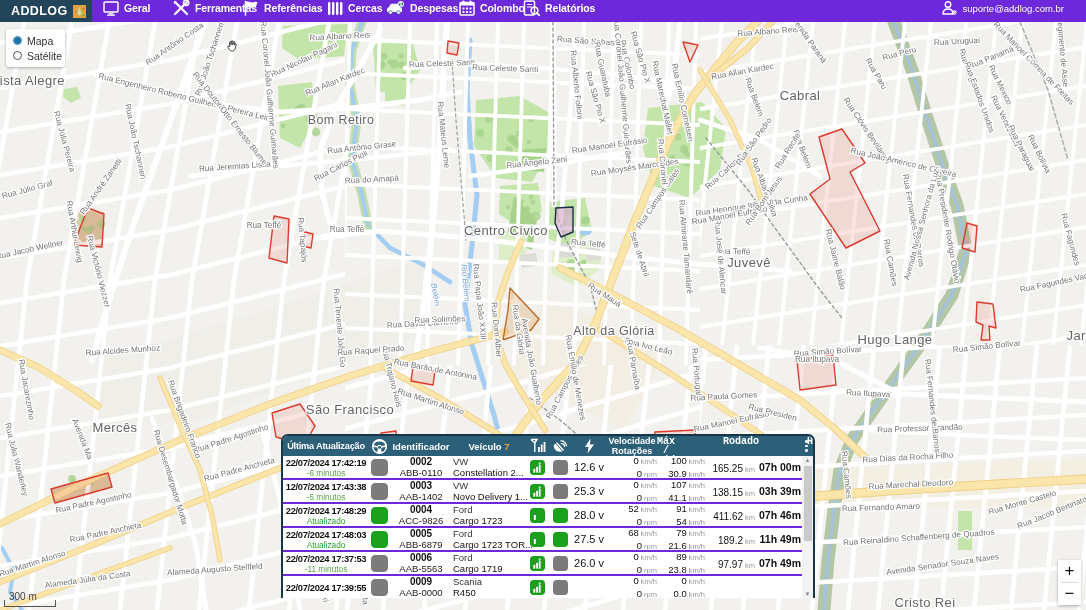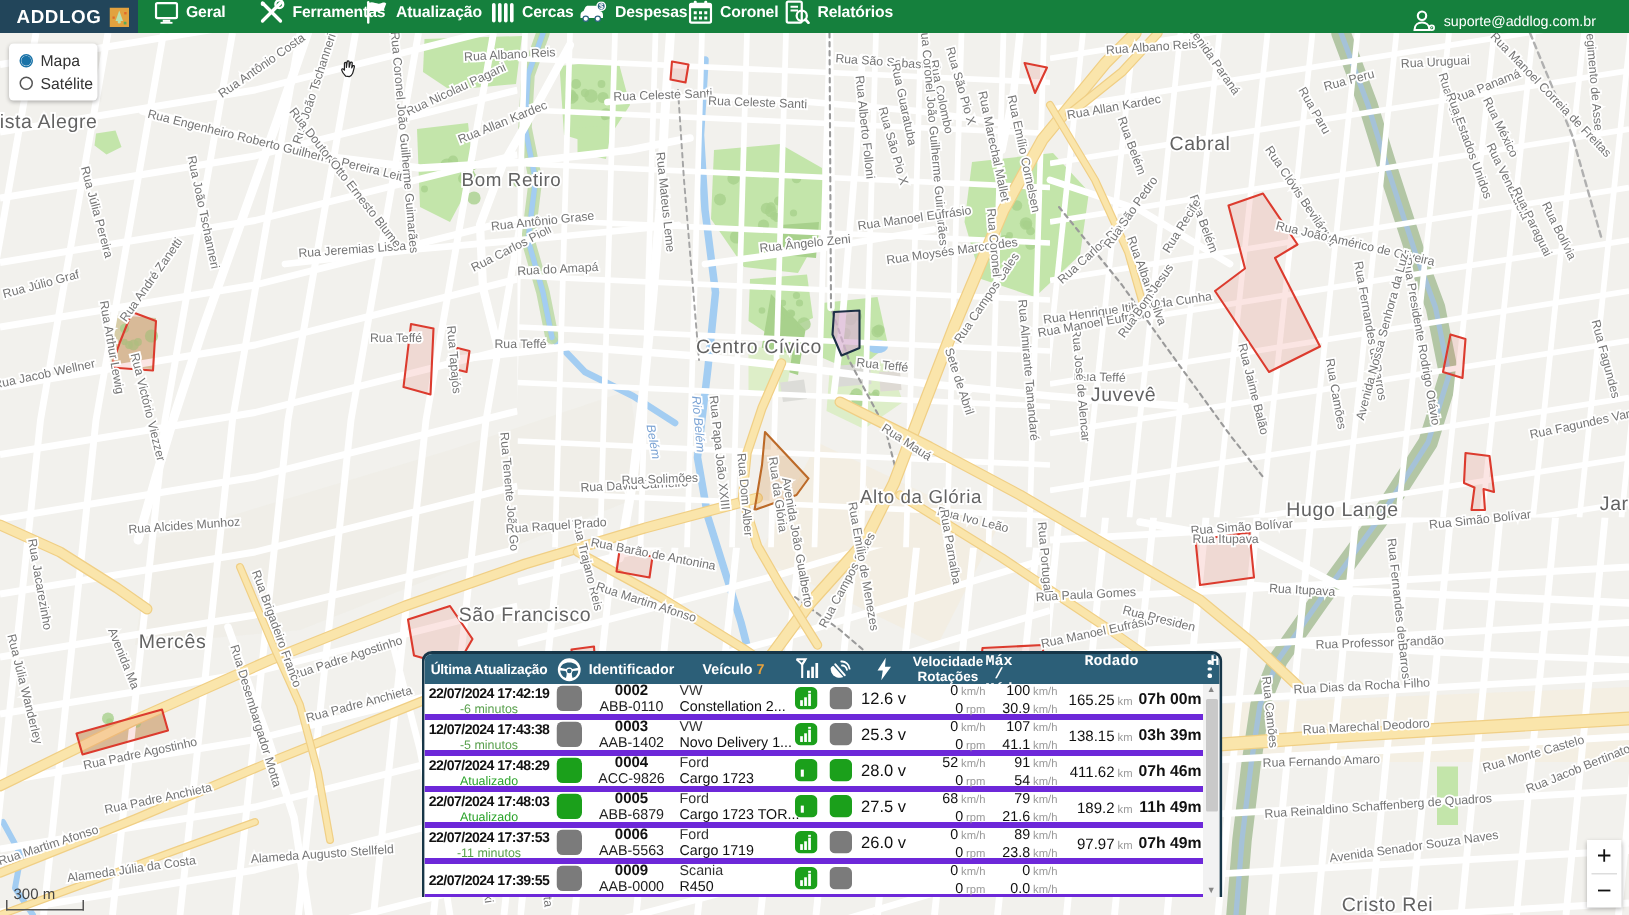--- a/index.html
+++ b/index.html
@@ -1,17 +1,17 @@
 <!DOCTYPE html>
 <html><head><meta charset="utf-8"><title>ADDLOG</title>
 <style>
 * { margin:0; padding:0; box-sizing:border-box; }
 html,body { width:1086px; height:610px; overflow:hidden; font-family:"Liberation Sans", sans-serif; }
 #app { position:relative; width:1086px; height:610px; background:#f2f0ec; }
-header { position:absolute; top:0; left:0; width:1086px; height:22px; background:#15803d; display:flex; align-items:flex-end; z-index:30; }
+header { position:absolute; top:0; left:0; width:1086px; height:22px; background:#6d28d9; display:flex; align-items:flex-start; z-index:30; }
 .logo { width:92px; height:22px; background:#22455a; display:flex; align-items:center; padding-left:11px; }
 .logot { color:#fff; font-weight:bold; font-size:12.5px; letter-spacing:0.4px; }
 nav { position:absolute; left:0; top:0; height:22px; width:700px; }
 .mi { position:absolute; top:0; height:16px; display:flex; align-items:center; color:#fff; font-size:10.5px; font-weight:bold; letter-spacing:-0.1px; white-space:nowrap; }
 .mi svg { margin-right:5px; }
 .acct { margin-left:auto; display:flex; align-items:center; color:#fff; font-size:9.5px; padding-right:22px; }
 .acct svg { margin-right:4px; }
 #map { position:absolute; top:22px; left:0; width:1086px; height:588px; }
 #maptype { position:absolute; left:6px; top:7px; width:59px; height:38px; background:#fff; border-radius:3px; box-shadow:0 1px 3px rgba(0,0,0,0.3); padding:4px 0 0 7px; z-index:20; }
 .rb { display:flex; align-items:center; font-size:10.5px; color:#333; height:15px; }
@@ -45,21 +45,21 @@
 .thead .c8.two { display:block; text-align:center; font-size:9px; line-height:9.5px; padding-top:0; }
 .acum { width:148px; text-align:center; font-size:10px; line-height:9.5px;font-family:Liberation Mono, monospace; }
 .acum2 { display:flex;gap:48px; }
 .a9 { width:46px; }
 .a10 { width:50px; }
 .a11 { width:54px; }
 .dots { position:absolute; right:5px; top:4px; width:3px; }
 .dots i { display:block; width:2.5px; height:2.5px; border-radius:50%; background:#fff; margin-bottom:2px; }
 .orange { color:#e8a33d; font-weight:bold; }
 .tbody { position:absolute; top:20px; left:0; width:522px; }
-.tr { display:flex; align-items:center; height:24px; border-bottom:4px solid #6d28d9; background:#fff; }
+.tr { display:flex; align-items:center; height:24px; border-bottom:2px solid #6d28d9; background:#fff; }
 .date { font-weight:bold; font-size:9.4px; color:#111; letter-spacing:-0.35px; }
 .sub { font-size:8.3px; margin-top:0px; }
 .sub.m { color:#59a04d; }
 .sub.a { color:#2aa32a; }
 .c1 { text-align:center; }
 .idn { font-weight:bold; font-size:10px; color:#111; }
 .plate { font-size:9.5px; color:#222; }
 .c3 { text-align:center; }
 .c4 .mk { font-size:9.5px; color:#333; }
 .c4 .md { font-size:9.5px; color:#111; white-space:nowrap; }
@@ -598,21 +598,21 @@
             <circle cx="14.2" cy="2.8" r="2.6" fill="none" stroke="#fff" stroke-width="1.6"></circle>
             <circle cx="3.2" cy="2.6" r="1.4" fill="#fff"></circle>
           </svg>
           <span>Ferramentas</span>
         </div>
         <div class="mi" style="left:243px">
           <svg width="16" height="16" viewBox="0 0 16 16">
             <path d="M2.5 1.5 L2.5 15" stroke="#fff" stroke-width="1.6" stroke-linecap="round"></path>
             <path d="M3 2 C6 0.5 8 3.5 11.5 2 C13 1.4 14 1.8 14.5 2.4 L12.5 7.5 C11 6.5 9.5 8.5 6 7.5 C4.5 7.1 3.5 7.6 3 8 Z" fill="#fff"></path>
           </svg>
-          <span>Atualização</span>
+          <span>Referências</span>
         </div>
         <div class="mi" style="left:327px">
           <svg width="16" height="15" viewBox="0 0 16 15">
             <g fill="#fff">
               <rect x="1" y="1" width="2.4" height="13" rx="1.2"></rect>
               <rect x="5" y="1" width="2.4" height="13" rx="1.2"></rect>
               <rect x="9" y="1" width="2.4" height="13" rx="1.2"></rect>
               <rect x="13" y="1" width="2.4" height="13" rx="1.2"></rect>
             </g>
           </svg>
@@ -636,21 +636,21 @@
             <rect x="10.5" y="0.5" width="2" height="3.5" rx="0.8" fill="#fff"></rect>
             <g fill="#fff">
               <rect x="3.5" y="7.5" width="2" height="2"></rect>
               <rect x="7" y="7.5" width="2" height="2"></rect>
               <rect x="10.5" y="7.5" width="2" height="2"></rect>
               <rect x="3.5" y="11" width="2" height="2"></rect>
               <rect x="7" y="11" width="2" height="2"></rect>
               <rect x="10.5" y="11" width="2" height="2"></rect>
             </g>
           </svg>
-          <span>Coronel</span>
+          <span>Colombo</span>
         </div>
         <div class="mi" style="left:523px">
           <svg width="17" height="16" viewBox="0 0 17 16">
             <rect x="1.5" y="1" width="10" height="14" rx="1" fill="none" stroke="#fff" stroke-width="1.5"></rect>
             <path d="M4 4.5 L9 4.5 M4 7 L9 7" stroke="#fff" stroke-width="1.2"></path>
             <circle cx="11.5" cy="10.5" r="3.4" fill="none" stroke="#fff" stroke-width="1.5"></circle>
             <path d="M14 13 L16 15.2" stroke="#fff" stroke-width="1.8" stroke-linecap="round"></path>
           </svg>
           <span>Relatórios</span>
         </div>

